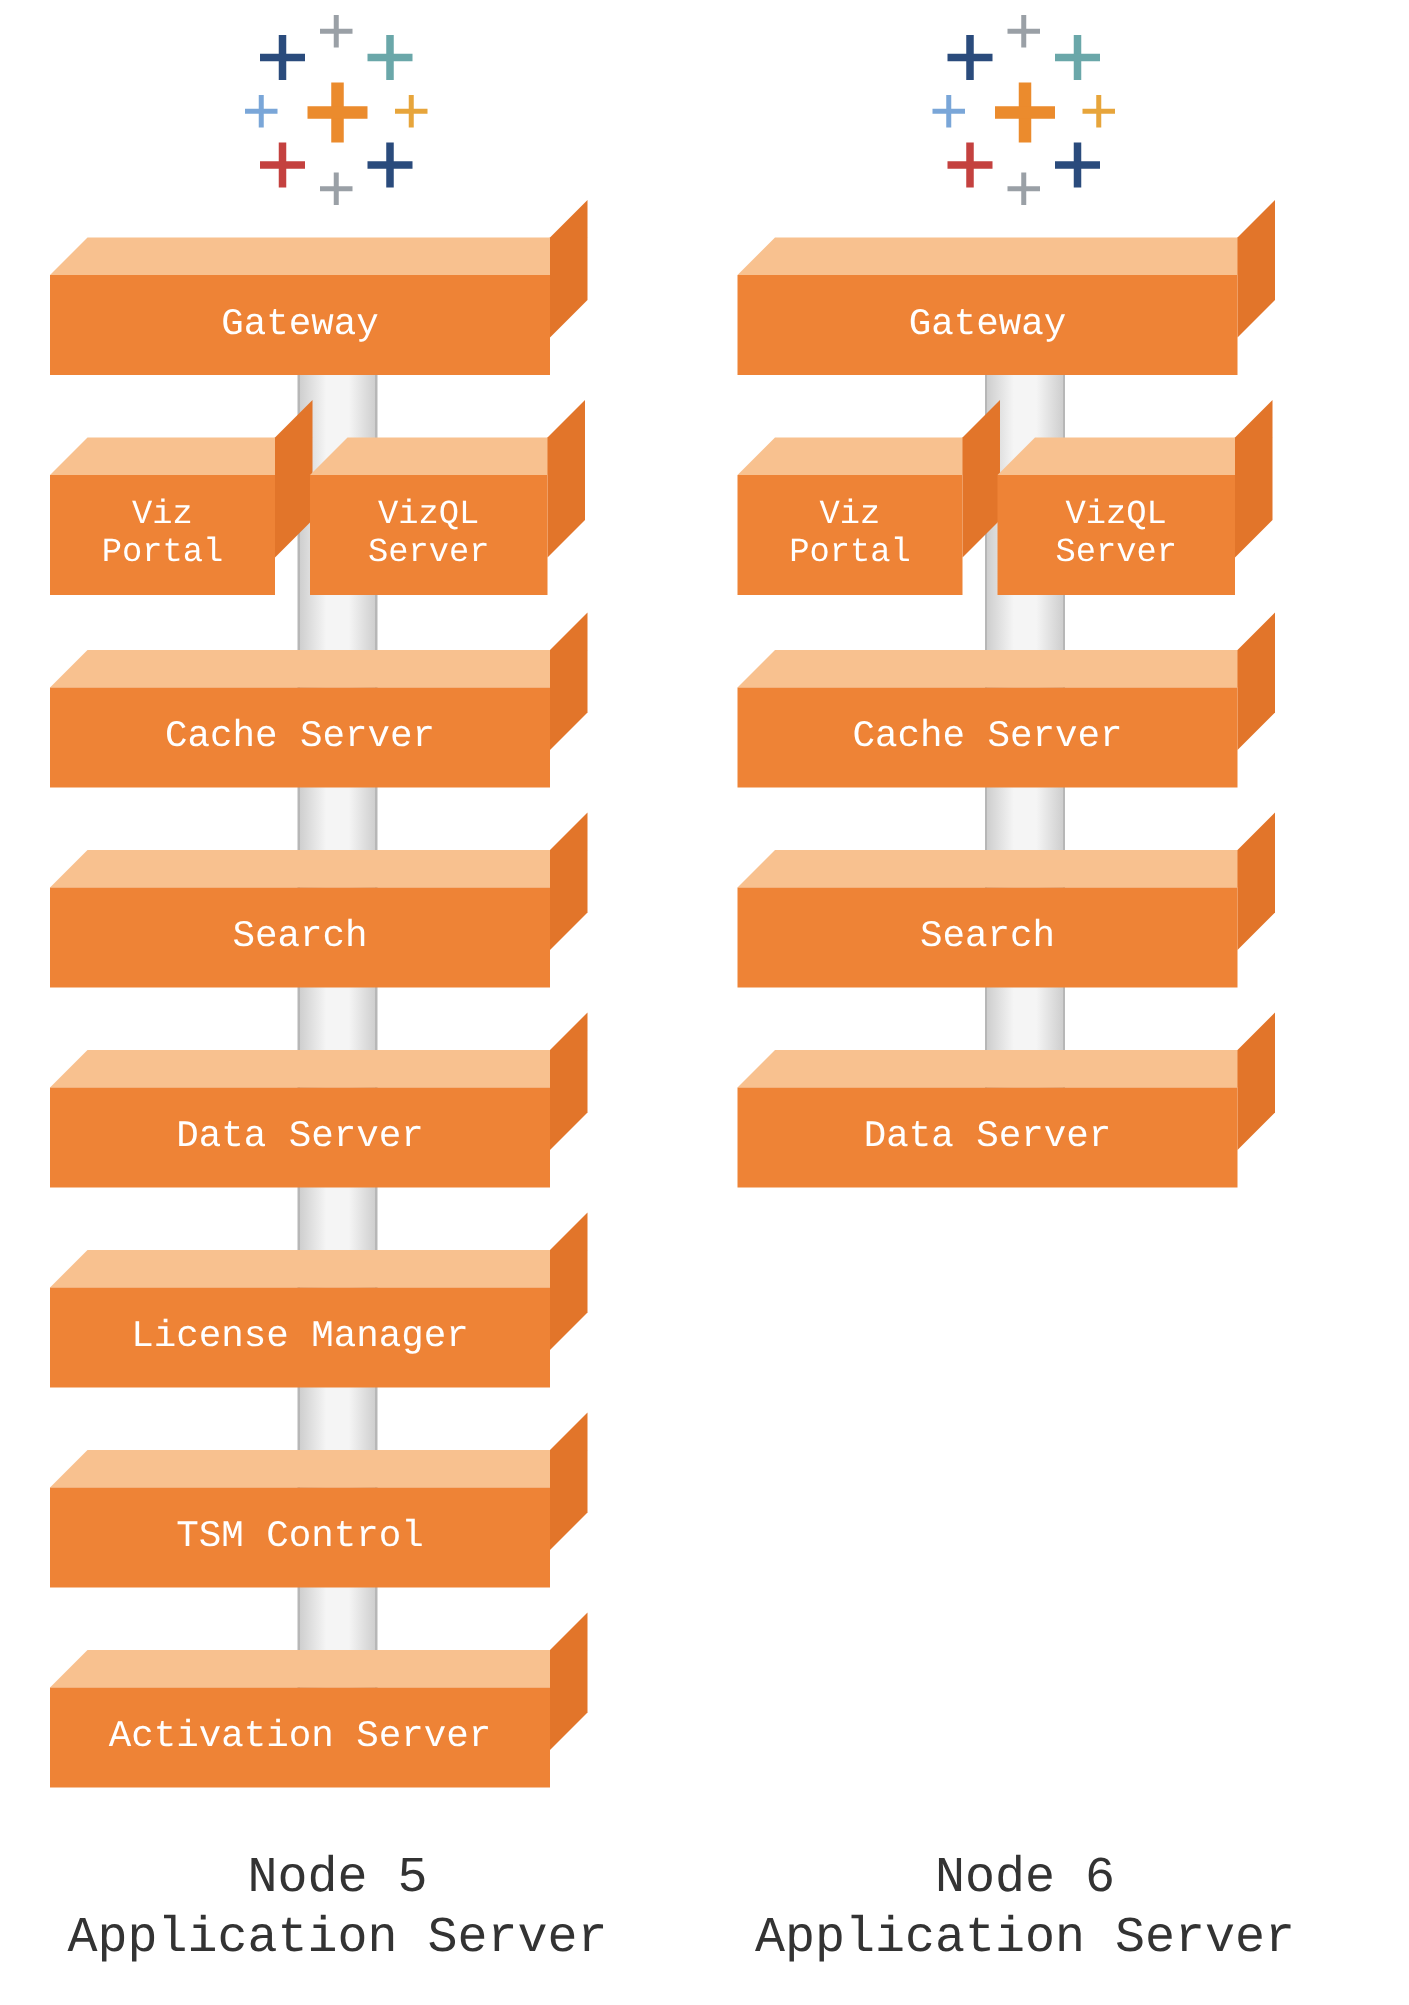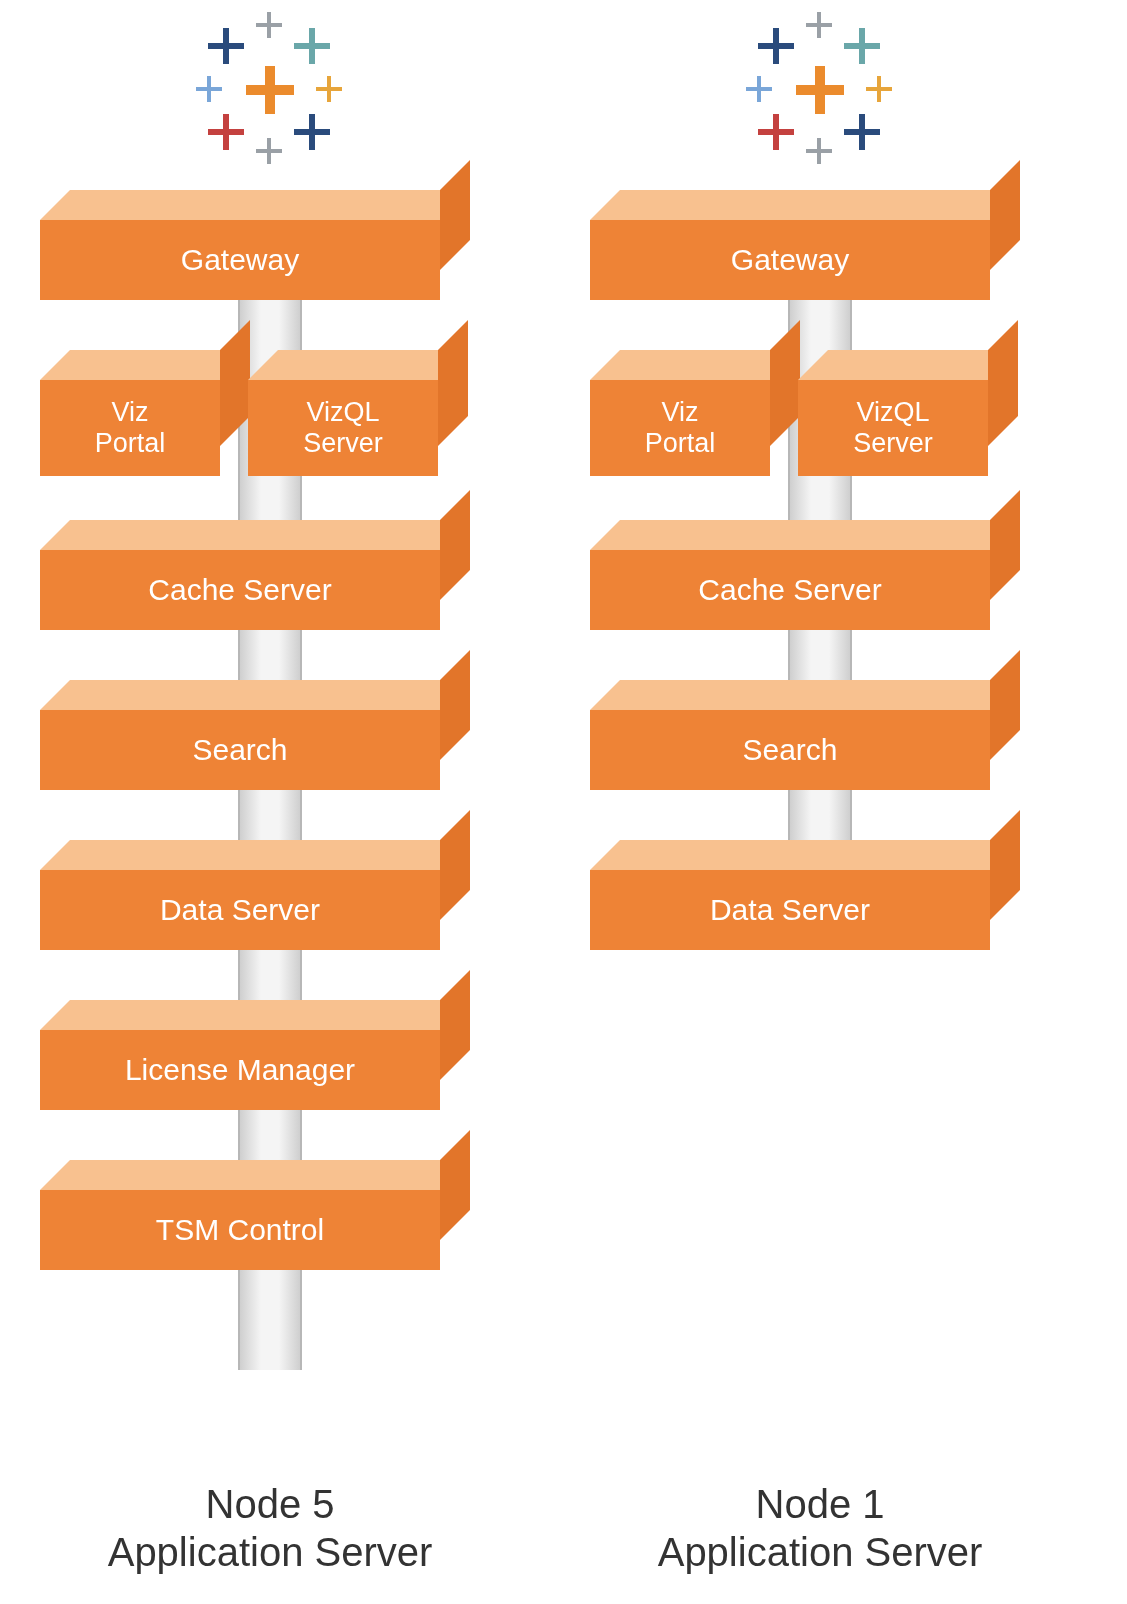--- a/index.html
+++ b/index.html
@@ -7,20 +7,21 @@
     padding: 0;
     background: #ffffff;
     font-family: "Helvetica Neue", Arial, sans-serif;
   }
   .canvas {
     width: 1127px;
     height: 1604px;
     position: relative;
     background: #ffffff;
     overflow: hidden;
+    font-family: Liberation Mono, monospace;
   }
   .column {
     position: absolute;
     top: 0;
     width: 460px;
   }
   .col1 { left: 40px; }
   .col2 { left: 590px; }
 
   
@@ -250,20 +251,29 @@
       <div class="block-wrap">
         <div class="block3d">
           <div class="top" style="width:400px;"></div>
           <div class="side" style="left:400px; height:80px;"></div>
           <div class="front" style="width:400px; height:80px;">
             <span>TSM Control</span>
           </div>
         </div>
       </div>
 
+      <div class="block-wrap">
+        <div class="block3d">
+          <div class="top" style="width:400px;"></div>
+          <div class="side" style="left:400px; height:80px;"></div>
+          <div class="front" style="width:400px; height:80px;">
+            <span>Activation Server</span>
+          </div>
+        </div>
+      </div>
 
     </div>
 
     <div class="caption" style="top:1480px;">
       <span>Node 5</span><br>
       <span>Application Server</span>
     </div>
   </div>
 
   <div class="column col2">
@@ -339,18 +349,18 @@
           <div class="side" style="left:400px; height:80px;"></div>
           <div class="front" style="width:400px; height:80px;">
             <span>Data Server</span>
           </div>
         </div>
       </div>
 
     </div>
 
     <div class="caption" style="top:1480px;">
-      <span>Node 1</span><br>
+      <span>Node 6</span><br>
       <span>Application Server</span>
     </div>
   </div>
 
 </div>
 
 </body></html>

